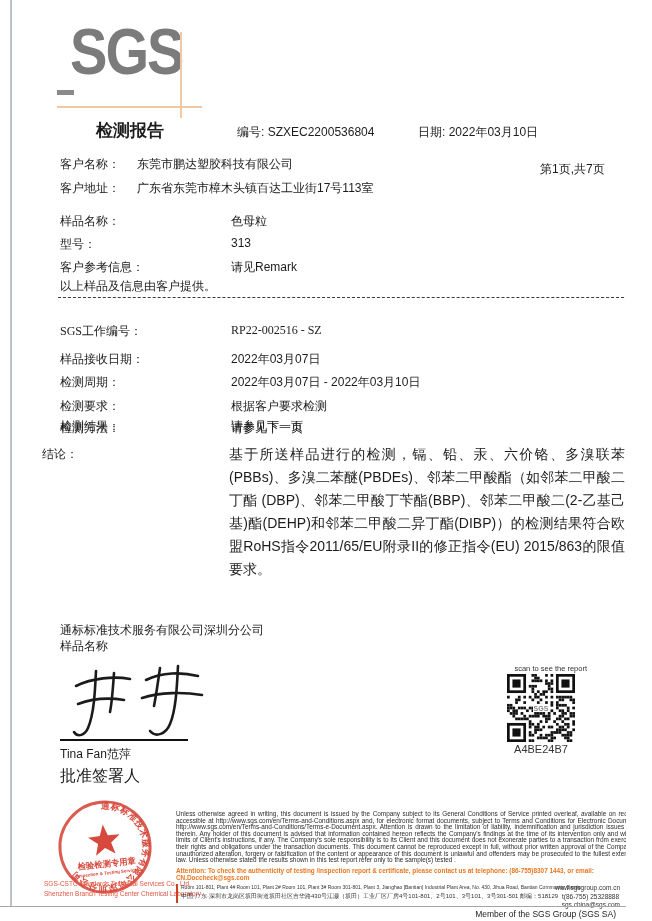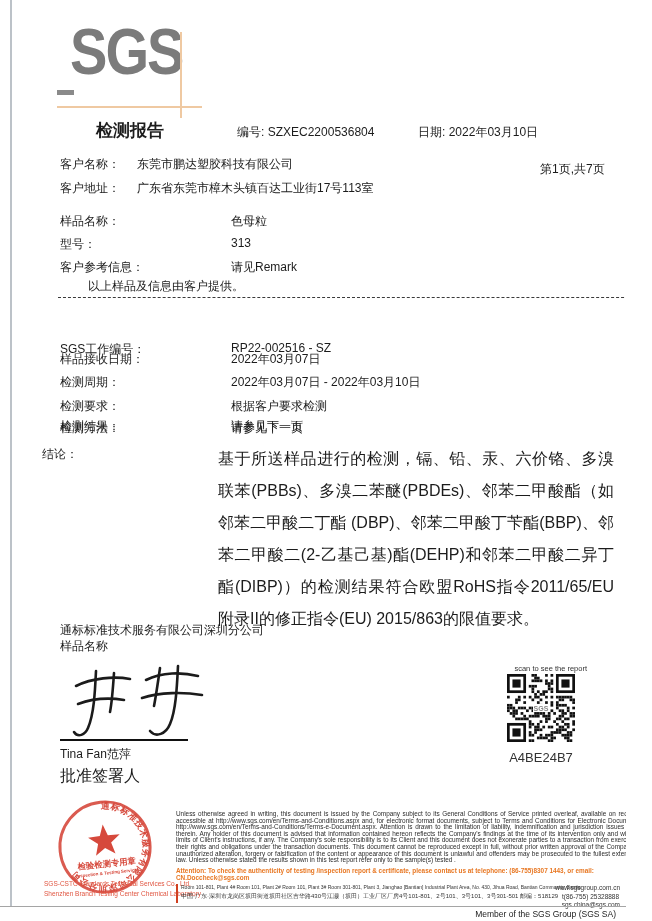--- a/index.html
+++ b/index.html
@@ -17,32 +17,32 @@
   
   .doc-title{left:60px;top:119px;font-size:17px;font-weight:bold;margin-left:36px;}
   .hdr{top:124px;font-size:12px;}
   
   .row{position:absolute;left:60px;font-size:12px;height:16px;white-space:nowrap;}
   .row .lbl{display:inline-block;}
   .val-c{position:absolute;left:77px;}
   .val-s{position:absolute;left:163px;margin-left:8px;}
   .dashed{left:58px;top:297px;width:586px;border-top:1px dashed #3a3a3a;height:0;}
   
-  .concl{left:218px;top:443px;width:396px;font-size:16px;line-height:32px;text-align:justify;}
+  .concl{left:229px;top:443px;width:396px;font-size:14px;line-height:23px;text-align:justify;}
   
   .sig-company{left:60px;top:622px;font-size:12px;}
   .sig-auth{left:60px;top:638px;font-size:12px;}
   .sig-svg{left:62px;top:662px;}
   .sig-line{left:60px;top:739px;width:128px;height:2px;background:#111;}
   .sig-name{left:60px;top:746px;font-size:12px;}
   .sig-title{left:60px;top:766px;font-size:16px;}
   
   .qr-cap{left:495px;top:664px;width:92px;text-align:right;font-size:7.5px;color:#333;}
   .qr-box{left:507px;top:674px;width:68px;height:68px;}
-  .qr-code-text{left:495px;top:743px;width:92px;text-align:center;font-size:13px;color:#333;margin-top:7px;}
+  .qr-code-text{left:495px;top:743px;width:92px;text-align:center;font-size:11px;color:#333;}
   
   .stamp{left:56px;top:798px;width:98px;height:98px;transform:rotate(-6deg);opacity:.92;}
   .stamp-cap1{left:44px;top:880px;width:190px;font-size:6.5px;color:#e05540;white-space:nowrap;}
   .stamp-cap2{left:44px;top:890px;width:190px;font-size:6.5px;color:#e05540;white-space:nowrap;}
   
   .disc{left:176px;top:811px;width:472px;font-size:6.4px;line-height:6.6px;color:#2b2b2b;text-align:justify;}
   .disc-att{left:176px;top:868px;width:472px;font-size:6.4px;line-height:6.8px;color:#e87722;font-weight:bold;}
   
   .foot-bar{left:176px;top:884px;width:2px;height:19px;background:#d04020;}
   .foot-en{left:181px;top:884px;width:400px;font-size:5px;line-height:6px;color:#333;white-space:nowrap;overflow:hidden;}
@@ -90,25 +90,25 @@
     <span class="val-s">色母粒</span>
   </div>
   <div class="row" style="top:236px;">
     <span class="lbl">型号：</span>
     <span class="val-s">313</span>
   </div>
   <div class="row" style="top:259px;">
     <span class="lbl">客户参考信息：</span>
     <span class="val-s">请见Remark</span>
   </div>
-  <div class="row" style="top:278px;margin-left:28px;">以上样品及信息由客户提供。</div>
+  <div class="row" style="top:278px;">以上样品及信息由客户提供。</div>
 
   <div class="abs dashed"></div>
 
-  <div class="row" style="top:341px;">
+  <div class="row" style="top:323px;font-family:Liberation Serif, serif;">
     <span class="lbl">SGS工作编号：</span>
     <span class="val-s">RP22-002516 - SZ</span>
   </div>
   <div class="row" style="top:351px;">
     <span class="lbl">样品接收日期：</span>
     <span class="val-s">2022年03月07日</span>
   </div>
   <div class="row" style="top:374px;">
     <span class="lbl">检测周期：</span>
     <span class="val-s">2022年03月07日 - 2022年03月10日</span>

